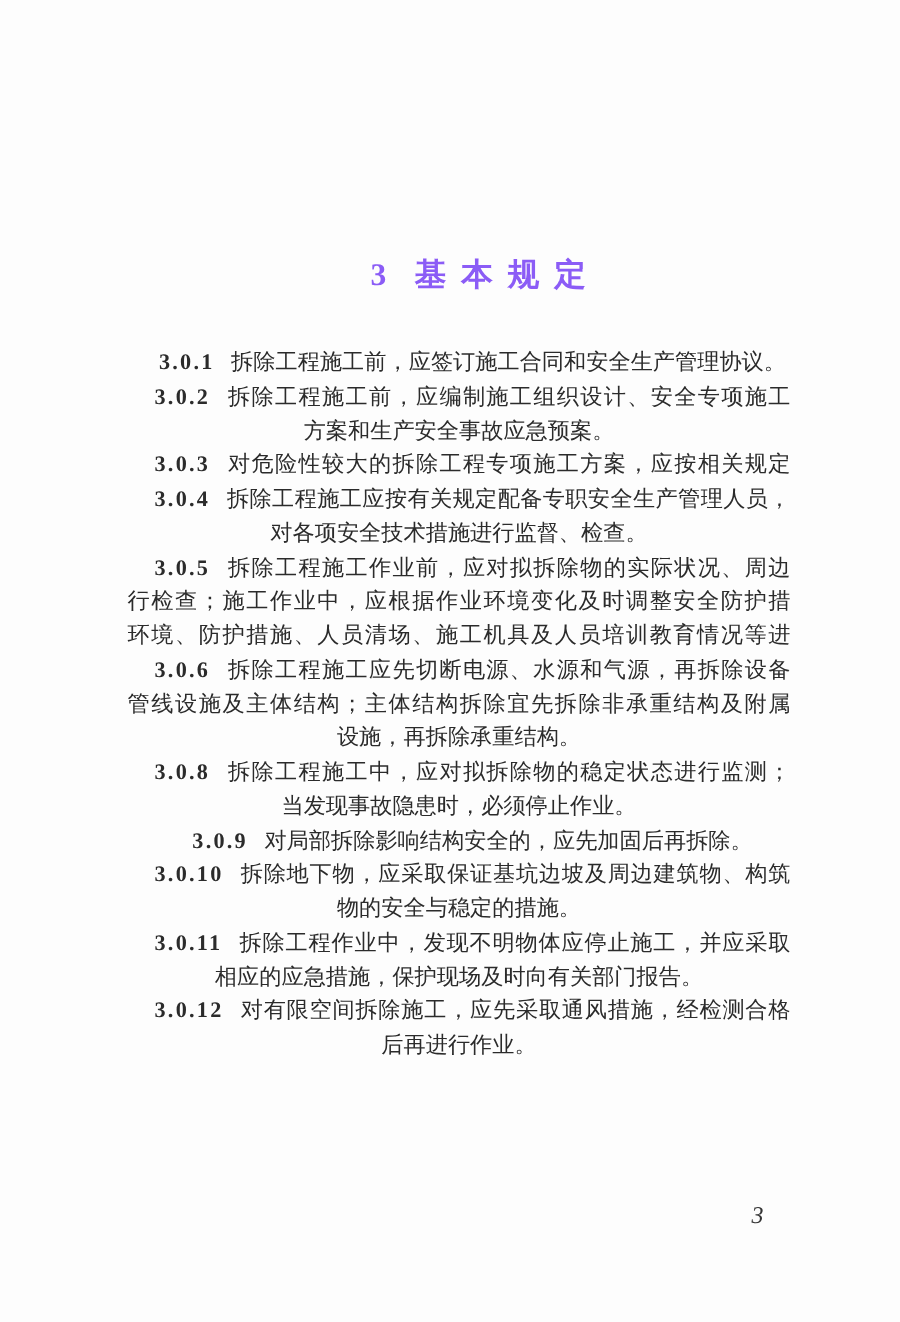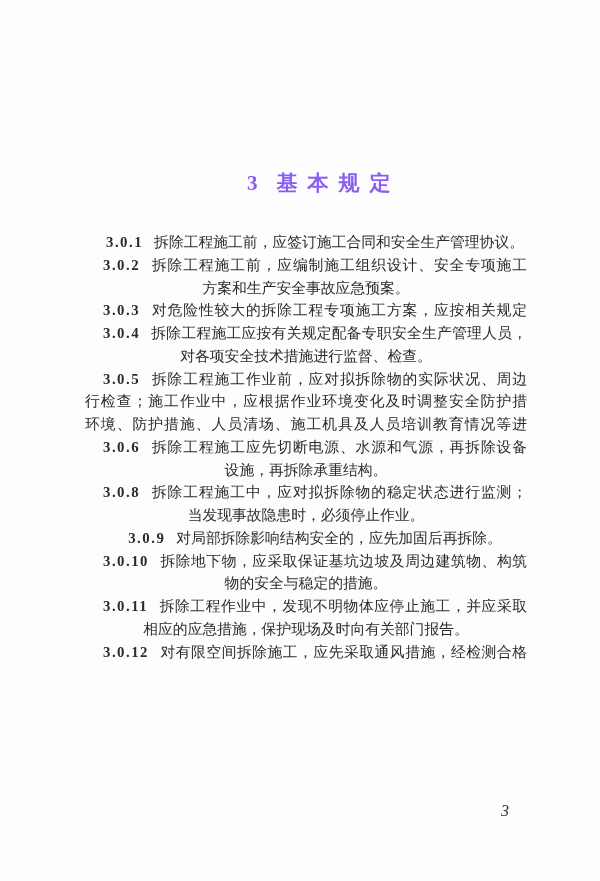--- a/index.html
+++ b/index.html
@@ -69,25 +69,27 @@
       <div class="line first last"><span class="clause-num">3.0.1</span><span class="line-text">拆除工程施工前，应签订施工合同和安全生产管理协议。</span></div>
       <div class="line first fill"><span class="clause-num">3.0.2</span><span class="line-text">拆除工程施工前，应编制施工组织设计、安全专项施工</span></div>
       <div class="line last"><span class="line-text">方案和生产安全事故应急预案。</span></div>
       <div class="line first fill"><span class="clause-num">3.0.3</span><span class="line-text">对危险性较大的拆除工程专项施工方案，应按相关规定</span></div>
       <div class="line first fill"><span class="clause-num">3.0.4</span><span class="line-text">拆除工程施工应按有关规定配备专职安全生产管理人员，</span></div>
       <div class="line last"><span class="line-text">对各项安全技术措施进行监督、检查。</span></div>
       <div class="line first fill"><span class="clause-num">3.0.5</span><span class="line-text">拆除工程施工作业前，应对拟拆除物的实际状况、周边</span></div>
       <div class="line fill"><span class="line-text">行检查；施工作业中，应根据作业环境变化及时调整安全防护措</span></div>
       <div class="line fill"><span class="line-text">环境、防护措施、人员清场、施工机具及人员培训教育情况等进</span></div>
       <div class="line first fill"><span class="clause-num">3.0.6</span><span class="line-text">拆除工程施工应先切断电源、水源和气源，再拆除设备</span></div>
+      <div class="line fill"><span class="line-text">管线设施及主体结构；主体结构拆除宜先拆除非承重结构及附属</span></div>
       <div class="line last"><span class="line-text">设施，再拆除承重结构。</span></div>
       <div class="line first fill"><span class="clause-num">3.0.8</span><span class="line-text">拆除工程施工中，应对拟拆除物的稳定状态进行监测；</span></div>
       <div class="line last"><span class="line-text">当发现事故隐患时，必须停止作业。</span></div>
       <div class="line first last"><span class="clause-num">3.0.9</span><span class="line-text">对局部拆除影响结构安全的，应先加固后再拆除。</span></div>
       <div class="line first fill"><span class="clause-num">3.0.10</span><span class="line-text">拆除地下物，应采取保证基坑边坡及周边建筑物、构筑</span></div>
       <div class="line last"><span class="line-text">物的安全与稳定的措施。</span></div>
       <div class="line first fill"><span class="clause-num">3.0.11</span><span class="line-text">拆除工程作业中，发现不明物体应停止施工，并应采取</span></div>
       <div class="line last"><span class="line-text">相应的应急措施，保护现场及时向有关部门报告。</span></div>
       <div class="line first fill"><span class="clause-num">3.0.12</span><span class="line-text">对有限空间拆除施工，应先采取通风措施，经检测合格</span></div>
+      <div class="line last"><span class="line-text">后再进行作业。</span></div>
     </div>
 
   <div class="pagenum">3</div>
 </div>
 
 </body></html>

